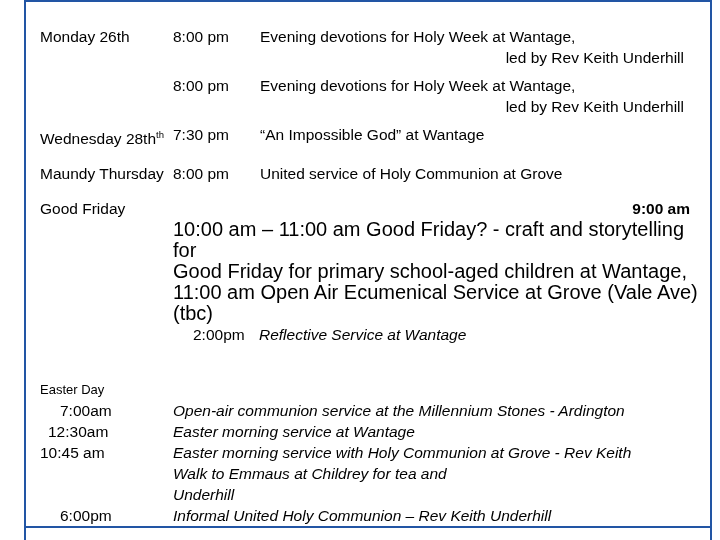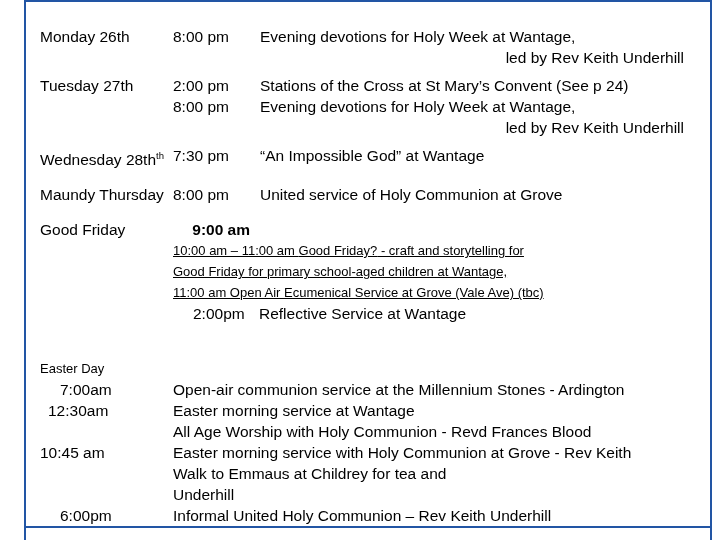--- a/index.html
+++ b/index.html
@@ -57,20 +57,21 @@
     position: absolute;
     left: 40px;
     top: 26px;
     width: 660px;
   }
   .row {
     display: flex;
     align-items: flex-start;
     line-height: 21px;
     font-size: 15.5px;
+    justify-content: space-between;
   }
   .daycol {
     width: 133px;
     flex: 0 0 133px;
     white-space: nowrap;
   }
   .timecol {
     width: 87px;
     flex: 0 0 87px;
     white-space: nowrap;
@@ -93,22 +94,21 @@
     vertical-align: super;
   }
   .gap-sm { height: 7px; }
   .gap-md { height: 14px; }
   .gap-lg { height: 34px; }
   .block-indent {
     padding-left: 133px;
   }
   .gf-line {
     line-height: 21px;
-    font-size: 13px;
-    text-decoration: underline;
+    font-size: 20px;
   }
   .easter-head {
     font-size: 13px;
     line-height: 21px;
   }
   .erow {
     display: flex;
     align-items: center;
     line-height: 21px;
     font-size: 15.5px;
@@ -122,20 +122,21 @@
   .etime.ind {
     padding-left: 8px;
     box-sizing: border-box;
   }
   .etime.ind2 {
     padding-left: 20px;
     box-sizing: border-box;
   }
   .etext {
     flex: 1 1 auto;
+    font-style: italic;
   }
 </style>
 </head>
 <body>
 
 <div id="page">
 
   <div class="frame-left"></div>
   <div class="frame-right"></div>
   <div class="frame-top"></div>
@@ -147,25 +148,20 @@
       <div class="daycol">Monday 26th</div>
       <div class="timecol">8:00 pm</div>
       <div class="desc">Evening devotions for Holy Week at Wantage,</div>
     </div>
     <div class="row">
       <div class="desc right">led by Rev Keith Underhill</div>
     </div>
 
     <div class="gap-sm"></div>
 
-    <div class="row">
-      <div class="daycol">Tuesday 27th</div>
-      <div class="timecol">2:00 pm</div>
-      <div class="desc">Stations of the Cross at St Mary’s Convent  (See p 24)</div>
-    </div>
     <div class="row">
       <div class="daycol"></div>
       <div class="timecol">8:00 pm</div>
       <div class="desc">Evening devotions for Holy Week at Wantage,</div>
     </div>
     <div class="row">
       <div class="desc right">led by Rev Keith Underhill</div>
     </div>
 
     <div class="gap-sm"></div>
@@ -206,24 +202,20 @@
 
     <div class="erow">
       <div class="etime ind2">7:00am</div>
       <div class="etext">Open-air communion service at the Millennium Stones - Ardington</div>
     </div>
     <div class="erow">
       <div class="etime ind">12:30am</div>
       <div class="etext">Easter morning service at Wantage</div>
     </div>
     <div class="erow">
-      <div class="etime ind"></div>
-      <div class="etext">All Age Worship with Holy Communion - Revd Frances Blood</div>
-    </div>
-    <div class="erow">
       <div class="etime">10:45 am</div>
       <div class="etext">Easter morning service with Holy Communion at Grove - Rev Keith</div>
     </div>
     <div class="erow">
       <div class="etime"></div>
       <div class="etext">Walk to Emmaus at Childrey for tea and</div>
     </div>
     <div class="erow">
       <div class="etime"></div>
       <div class="etext">Underhill</div>

